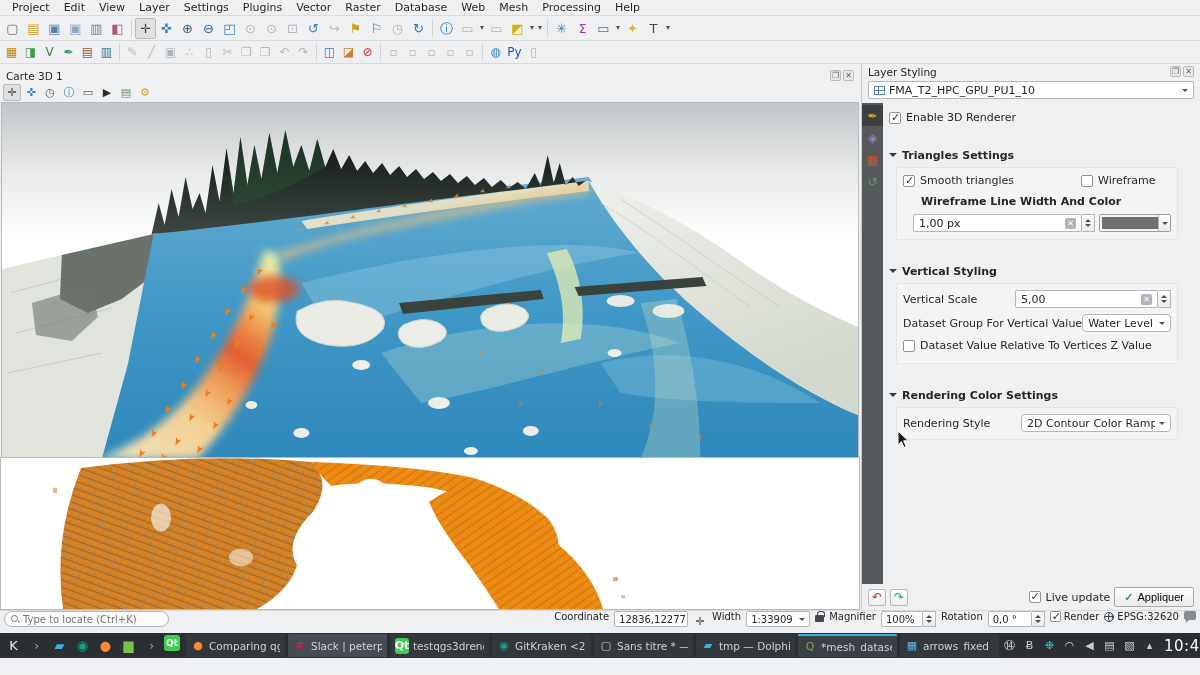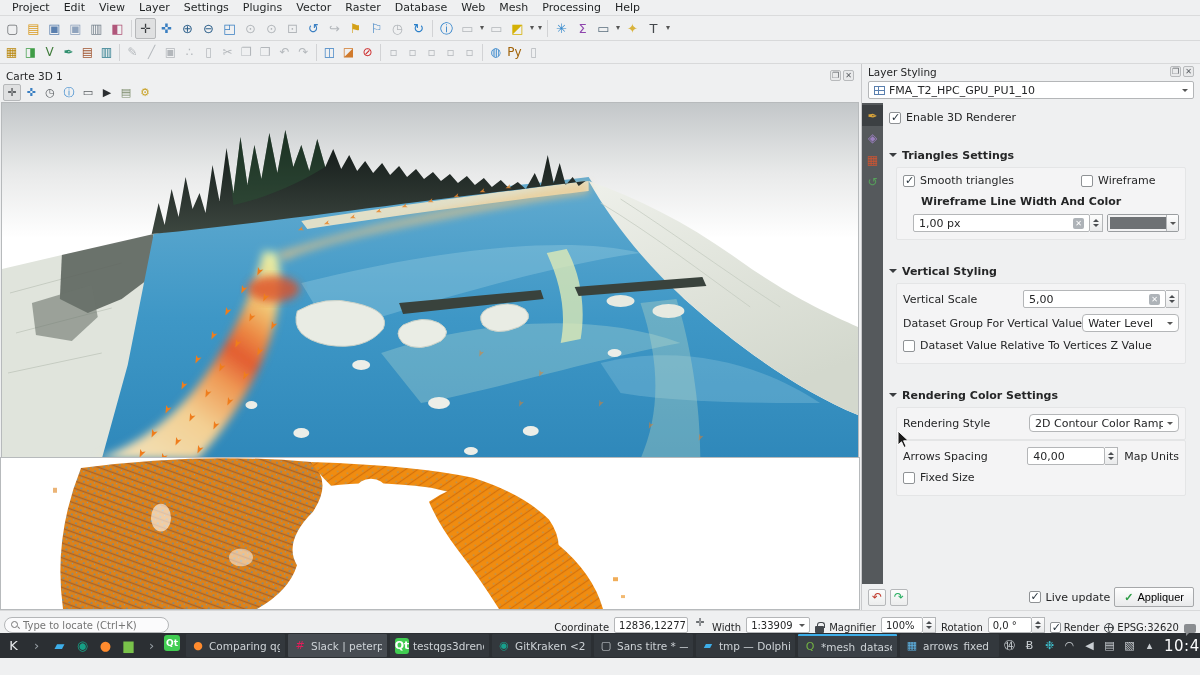--- a/index.html
+++ b/index.html
@@ -45,21 +45,21 @@
 .panelhead{height:15px;display:flex;align-items:center;padding:0 6px;font-size:10.5px}
 .layercombo{margin:2px 6px 4px;height:18px;background:#fff;border:1px solid #b4b6b8;border-radius:2px;display:flex;align-items:center;padding:0 5px;gap:4px}
 .meshicon{width:11px;height:9px;border:1px solid #5a7fae;position:relative;flex:0 0 auto}
 .meshicon:before{content:"";position:absolute;left:3px;top:0;bottom:0;width:1px;background:#5a7fae}
 .meshicon:after{content:"";position:absolute;left:0;right:0;top:3px;height:1px;background:#5a7fae}
 .ccaret{margin-left:auto;width:0;height:0;border:3.5px solid transparent;border-top-color:#555;margin-top:4px}
 .panelbody{flex:1;display:flex;overflow:hidden}
 .sidetabs{width:21px;background:#55595c;display:flex;flex-direction:column;align-items:center;padding-top:2px;gap:1px}
 .sidetabs .ti{width:21px;height:21px;font-size:12px;border-radius:0}
 .sidetabs .ti.a{background:#3c4043;border:none}
-.pcontent{flex:1;padding:6px 12px 0 6px;position:relative;overflow:hidden}
+.pcontent{flex:1;padding:6px 20px 0 6px;position:relative;overflow:hidden}
 .cbrow{display:flex;align-items:center;gap:5px;margin:2px 0 4px}
 .cb{width:12px;height:12px;background:#fff;border:1px solid #8f9295;border-radius:2px;position:relative;flex:0 0 auto}
 .cb.on:after{content:"✓";position:absolute;left:1px;top:-2px;font-size:11px;font-weight:bold;color:#26323c}
 .sect{display:flex;align-items:center;gap:5px;margin:25px 0 5px;font-weight:bold}
 .tri{width:0;height:0;border:4px solid transparent;border-top-color:#3a3d40;margin-top:3px;flex:0 0 auto}
 .group{margin-left:7px;background:#f4f4f5;border:1px solid #e4e5e6;border-radius:2px;padding:6px 6px 7px;margin-right:2px}
 .grouprow2{display:flex;align-items:center;gap:5px}
 .grouprow2 .second{margin-left:62px}
 .boldlabel{font-weight:bold;margin:8px 0 6px 18px}
 .ctlrow{display:flex;align-items:center;margin-left:10px}
@@ -80,21 +80,21 @@
 .sw{width:58px;background:#6e7174;border:2px solid #f2f2f3;border-right:none}
 .swc{width:12px;background:linear-gradient(#fdfdfd,#e9eaeb);display:flex;align-items:center;justify-content:center;border-left:1px solid #b4b6b8}
 .swc:after{content:"";width:0;height:0;border:3.5px solid transparent;border-top-color:#555;margin-top:3px}
 .panelfoot{height:26px;display:flex;align-items:center;padding:0 6px;gap:4px}
 .panelfoot .ti{width:18px;height:17px;border:1px solid #b6b8ba;border-radius:2px;background:linear-gradient(#fdfdfd,#eceded);font-size:12px}
 .applybtn{display:flex;align-items:center;gap:4px;height:20px;padding:0 9px;border:1px solid #a6a8aa;border-radius:2px;background:linear-gradient(#fefefe,#e9eaeb);font-size:11px}
 .applybtn .chk{color:#2e9e46;font-weight:bold}
 .liveupd{margin-left:auto;display:flex;align-items:center;gap:5px}
 
 
-.statusbar{height:23px;display:flex;align-items:flex-end;background:#eff0f1;border-top:1px solid #d8d9da;padding:0 4px;font-size:10px;gap:5px}
+.statusbar{height:23px;display:flex;align-items:flex-start;background:#eff0f1;border-top:1px solid #d8d9da;padding:0 4px;font-size:10px;gap:5px}
 .locate{width:165px;height:16px;border:1px solid #b4b6b8;border-radius:8px;background:#fbfbfc;display:flex;align-items:center;padding:0 6px;gap:4px}
 .locate input{border:none;outline:none;background:transparent;font-size:10px;width:100%;font-family:inherit;color:#333}
 .lens{width:8px;height:8px;position:relative;flex:0 0 auto}
 .lens:before{content:"";position:absolute;left:0;top:0;width:5px;height:5px;border:1.4px solid #777;border-radius:50%}
 .lens:after{content:"";position:absolute;left:5.5px;top:5.5px;width:3px;height:1.4px;background:#777;transform:rotate(45deg)}
 .sb-sp{flex:1}
 .sbin{height:16px;background:#fff;border:1px solid #b4b6b8;border-radius:2px;padding:0 4px;display:flex;align-items:center}
 .padlock{width:9px;height:7px;background:#44484c;border-radius:1px;position:relative;margin-top:4px}
 .padlock:before{content:"";position:absolute;left:1.5px;top:-4px;width:6px;height:5px;border:1.4px solid #44484c;border-bottom:none;border-radius:3px 3px 0 0}
 .bubble{width:12px;height:9px;background:#8a8d90;border-radius:2px;position:relative}
@@ -205,21 +205,21 @@
       <span class="ti" style="color: rgb(208, 122, 44);">◪</span>
       <span class="ti" style="color: rgb(204, 34, 34);">⊘</span>
       <span class="sep"></span>
       <span class="ti d">▫</span>
       <span class="ti d">▫</span>
       <span class="ti d">▫</span>
       <span class="ti d">▫</span>
       <span class="ti d">▫</span>
       <span class="sep"></span>
       <span class="ti" style="color: rgb(42, 127, 201);">◍</span>
-      <span class="ti" style="color: #a16207;">Py</span>
+      <span class="ti" style="color: #1d4ed8;">Py</span>
       <span class="ti d">▯</span>
     </div>
 
   <div class="main">
 
     <div class="dock3d">
       <div class="dockhead">
         <span>Carte 3D 1</span>
         <span class="dockbtns">
             <span class="ti">❐</span>
@@ -482,37 +482,20 @@
           <div class="group">
             <div class="frow" style="margin-bottom:0">
               <label>Rendering Style</label>
               <div class="combo" style="width:150px">
                 <span class="val">2D Contour Color Ramp Shader</span>
                 <span class="ccaret"></span>
               </div>
             </div>
           </div>
 
-          <div class="group">
-            <div class="frow">
-              <label>Arrows Spacing</label>
-              <div class="input" style="width:78px">
-                <span class="val">40,00</span>
-              </div>
-              <div class="spin">
-                  <i class="u"></i>
-                  <i class="dn"></i>
-                </div>
-              <label style="margin-left:6px;flex:0">Map Units</label>
-            </div>
-            <div class="cbrow">
-              <span class="cb"></span>
-              <label>Fixed Size</label>
-            </div>
-          </div>
 
         </div>
       </div>
       <div class="panelfoot">
         <span style="display:flex;gap:4px">
             <span class="ti" style="color: rgb(192, 57, 43);">↶</span>
             <span class="ti" style="color: rgb(39, 174, 96);">↷</span>
           </span>
         <span class="liveupd">
           <span class="cb on"></span>

